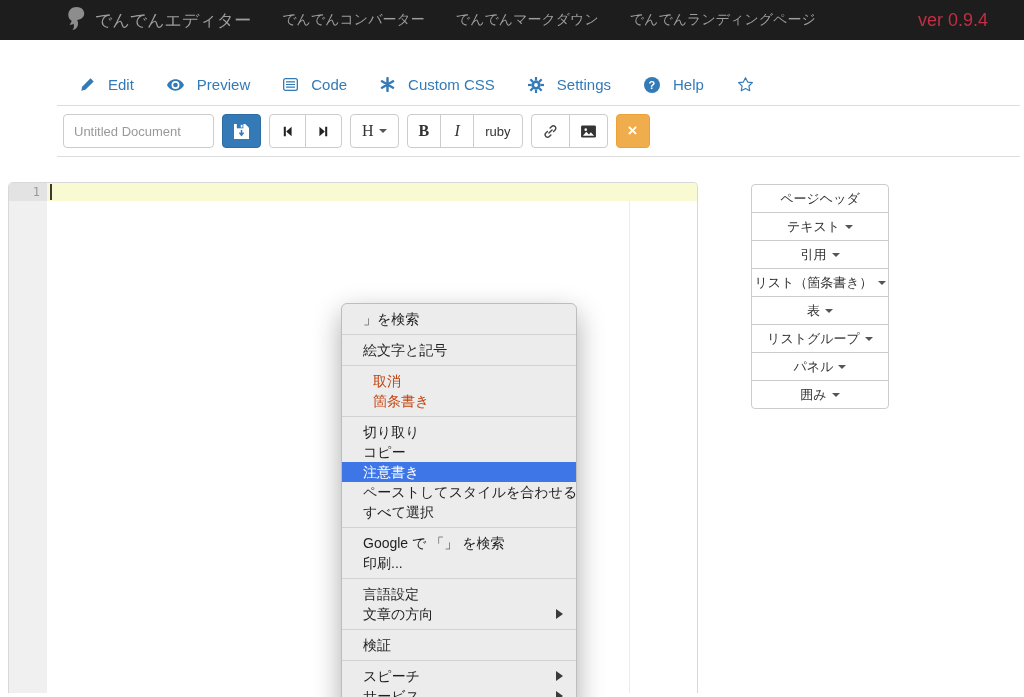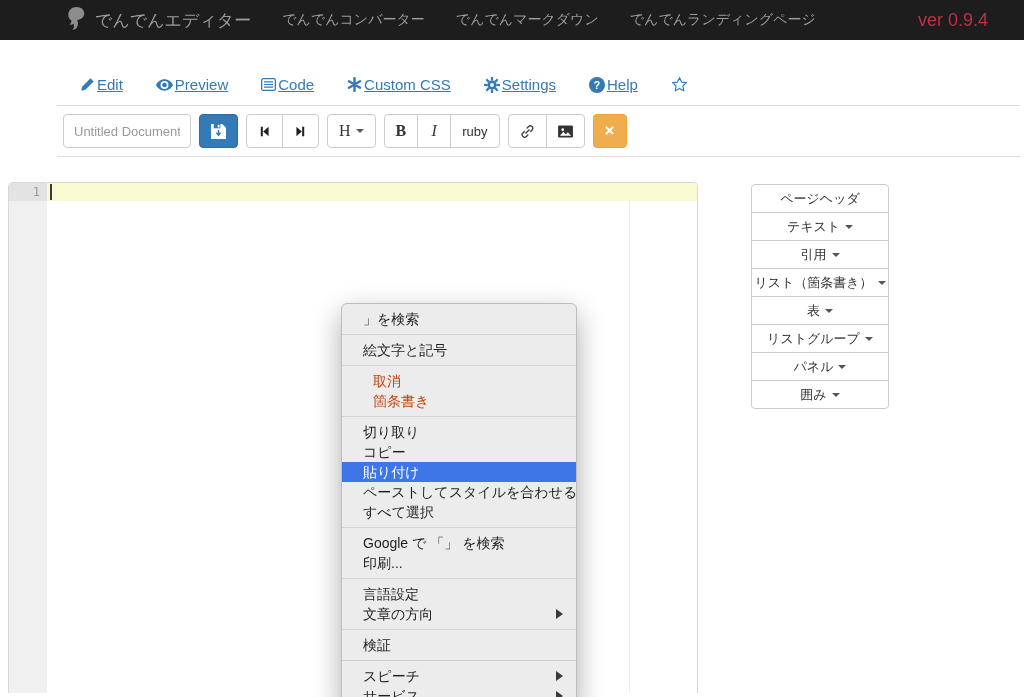--- a/index.html
+++ b/index.html
@@ -12,27 +12,27 @@
   .brand { display:flex; align-items:center; gap:8px; color:#9d9d9d; font-size:17px; cursor:pointer; }
   .brand svg { display:block; }
   .nav-link { color:#9d9d9d; font-size:14px; margin-left:31px; cursor:pointer; }
   .nav-version { position:absolute; right:36px; color:#c22f44; font-size:18px; }
 
   
   .content { margin:0 4px 0 57px; }
 
   
   .tabs { display:flex; align-items:center; padding:36px 0 12px 23px; border-bottom:1px solid #ddd; }
-  .tab { display:inline-flex; align-items:center; gap:2px; color:#337ab7; font-size:15px; margin-right:33px; cursor:pointer;text-decoration:underline; }
+  .tab { display:inline-flex; align-items:center; gap:13px; color:#337ab7; font-size:15px; margin-right:33px; cursor:pointer; }
   .tab svg { display:block; }
   .qmark { display:inline-flex; width:16px; height:16px; border-radius:50%; background:#337ab7; color:#fff; font-size:11px; font-weight:bold; align-items:center; justify-content:center; }
 
   
   .toolbar { display:flex; align-items:center; padding:8px 0 8px 6px; border-bottom:1px solid #ddd; }
-  .title-input { width:128px; height:34px; border:1px solid #ccc; border-radius:4px; padding:0 10px; font-size:13px; color:#555; outline:none; }
+  .title-input { width:151px; height:34px; border:1px solid #ccc; border-radius:4px; padding:0 10px; font-size:13px; color:#555; outline:none; }
   .title-input::placeholder { color:#999; }
   .btn { height:34px; min-width:34px; background:#fff; border:1px solid #ccc; display:inline-flex; align-items:center; justify-content:center; font-size:14px; color:#333; padding:0 11px; cursor:pointer; }
   .btn svg { display:block; }
   .group { display:inline-flex; margin-left:8px; }
   .group .btn + .btn { margin-left:-1px; }
   .group .btn:first-child { border-radius:4px 0 0 4px; }
   .group .btn:last-child { border-radius:0 4px 4px 0; }
   .group .btn:only-child { border-radius:4px; }
   .btn-primary { background:#337ab7; border-color:#2e6da4; }
   .btn-warning { background:#f0ad4e; border-color:#eea236; color:#fff; font-weight:bold; font-size:17px; }
@@ -262,21 +262,21 @@
     <div class="ctx-section">
       <div class="ctx-item">絵文字と記号</div>
     </div>
     <div class="ctx-section">
       <div class="ctx-item dis">取消</div>
       <div class="ctx-item dis">箇条書き</div>
     </div>
     <div class="ctx-section">
       <div class="ctx-item">切り取り</div>
       <div class="ctx-item">コピー</div>
-      <div class="ctx-item sel">貼り付け</div>
+      <div class="ctx-item sel">注意書き</div>
       <div class="ctx-item">ペーストしてスタイルを合わせる</div>
       <div class="ctx-item">すべて選択</div>
     </div>
     <div class="ctx-section">
       <div class="ctx-item">Google で 「」 を検索</div>
       <div class="ctx-item">印刷...</div>
     </div>
     <div class="ctx-section">
       <div class="ctx-item">言語設定</div>
       <div class="ctx-item sub">文章の方向</div>

